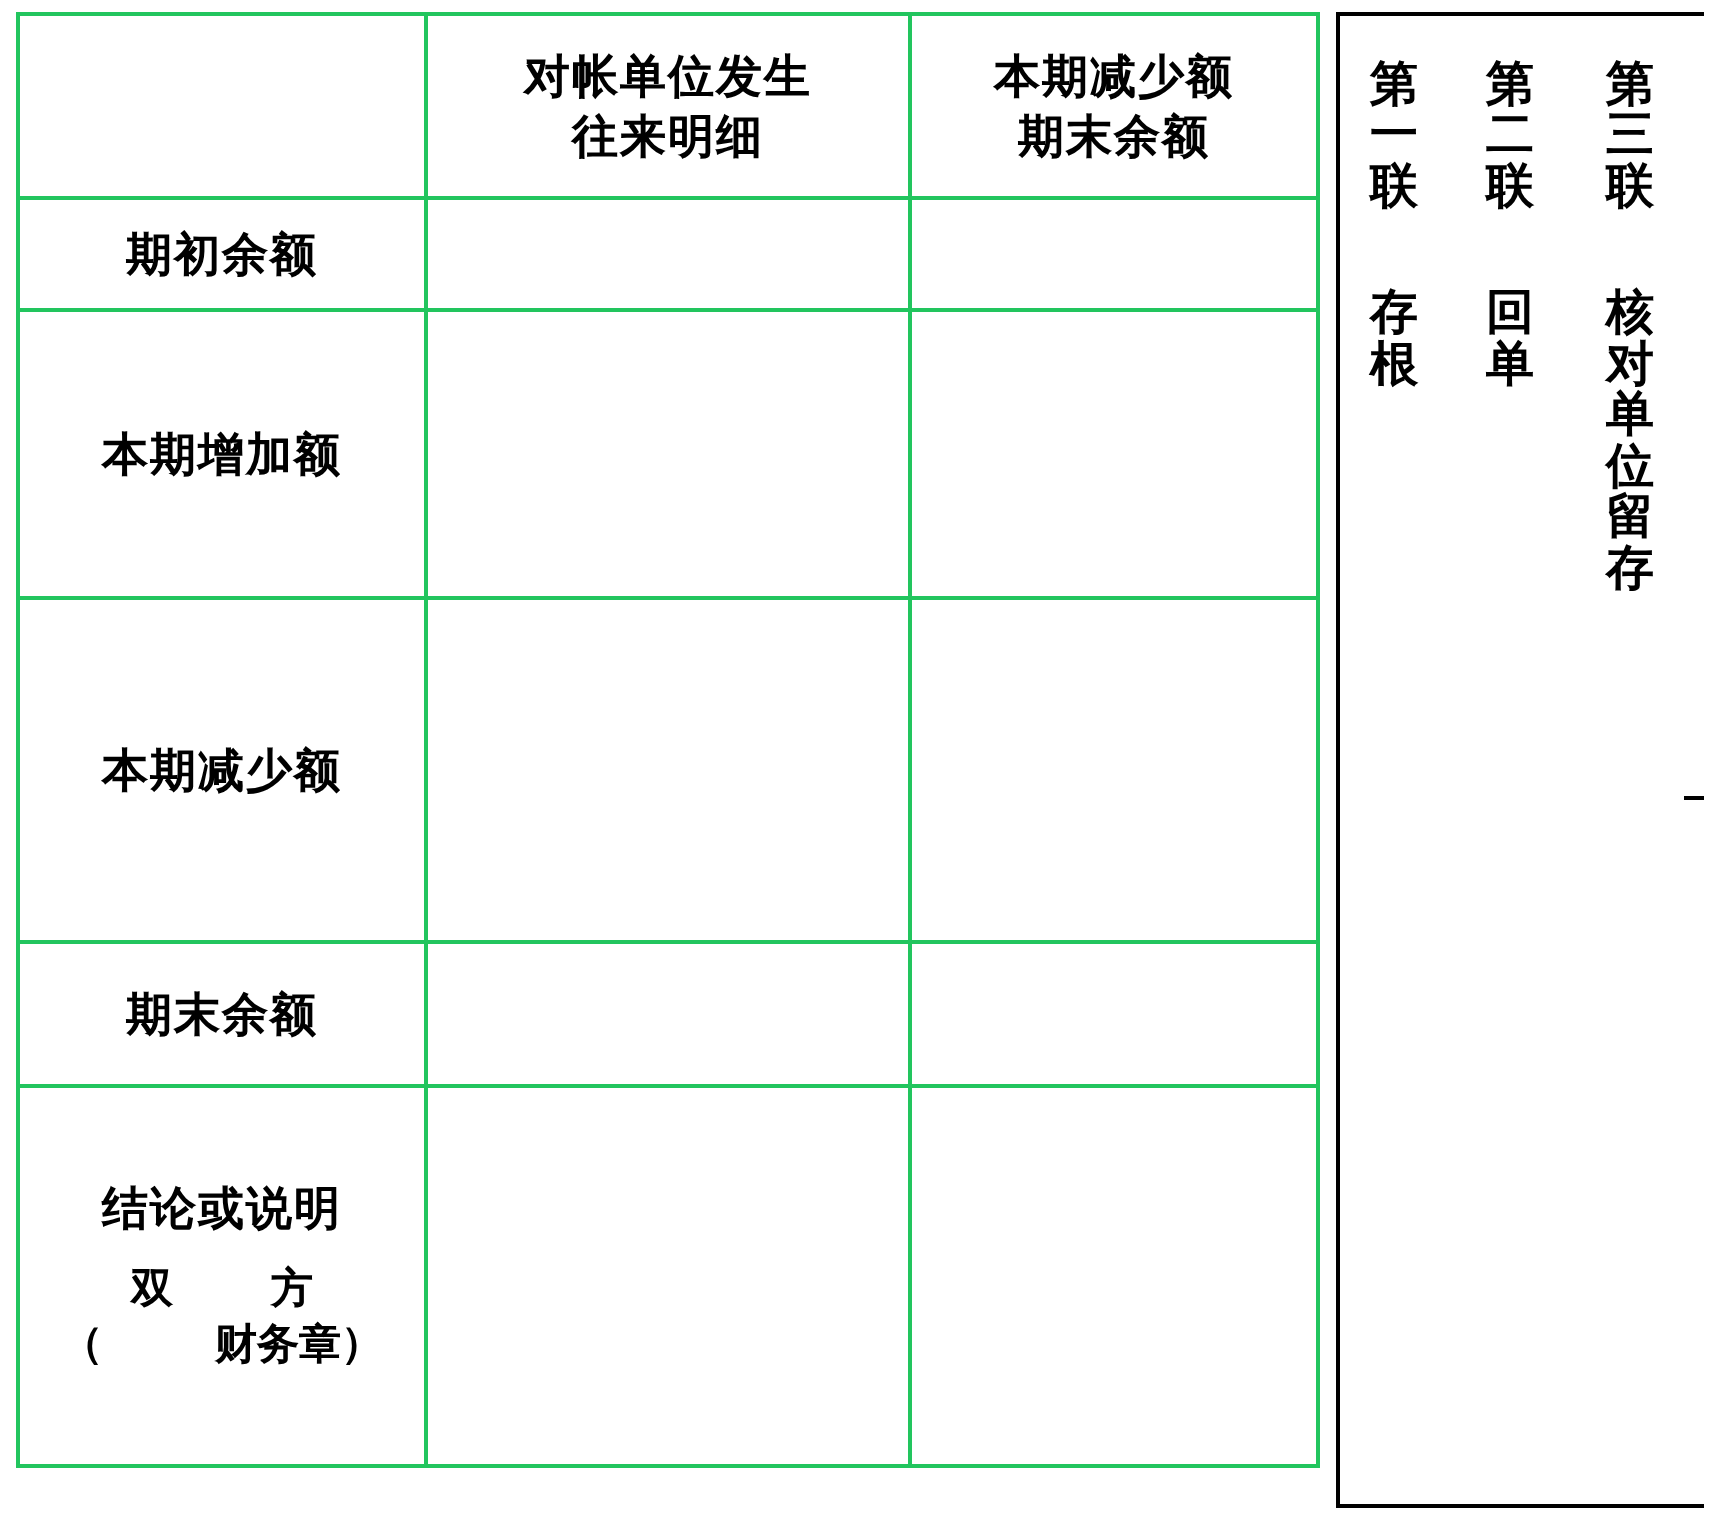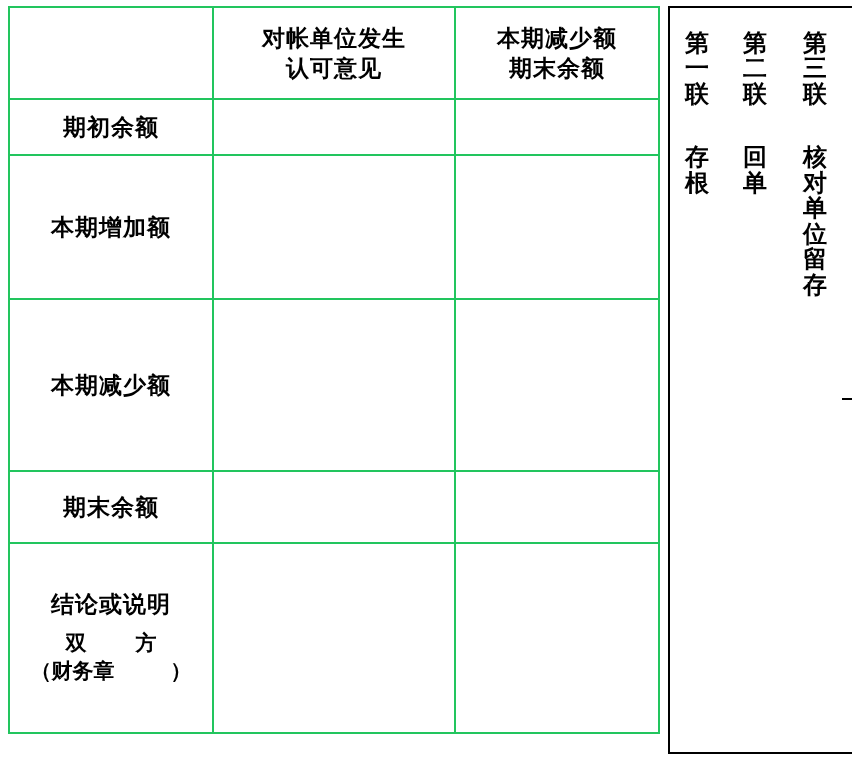--- a/index.html
+++ b/index.html
@@ -73,22 +73,21 @@
     padding: 6px 0 8px 0;
   }
   .note-label .ln1 { display: block; margin-bottom: 12px; }
   .note-label .ln2 {
     display: block;
     font-size: 21px;
     letter-spacing: 0px;
   }
   .note-label .ln2 .inner {
     display: inline-block;
-    text-align: left;
-    font-family: Liberation Mono, monospace;
+    text-align: right;
   }
   .note-label .ln2 .inner span { display: block; }
   .note-label .ln2 .inner .w1 { letter-spacing: 14px; padding-left: 14px; }
 
   
   .copies-panel {
     position: absolute;
     left: 668px;
     top: 6px;
     width: 184px;
@@ -141,21 +140,21 @@
     <colgroup>
       <col class="col-label">
       <col class="col-a">
       <col class="col-b">
     </colgroup>
     <tbody>
       <tr class="r-head">
         <td class="rowlabel"></td>
         <td class="hdr-cell">
           <span class="l1">对帐单位发生</span>
-          <span class="l2">认可意见</span>
+          <span class="l2">往来明细</span>
         </td>
         <td class="hdr-cell">
           <span class="l1">本期减少额</span>
           <span class="l2">期末余额</span>
         </td>
       </tr>
 
       <tr class="r-open">
         <td class="rowlabel">期初余额</td>
         <td class="cell-blank"></td>

